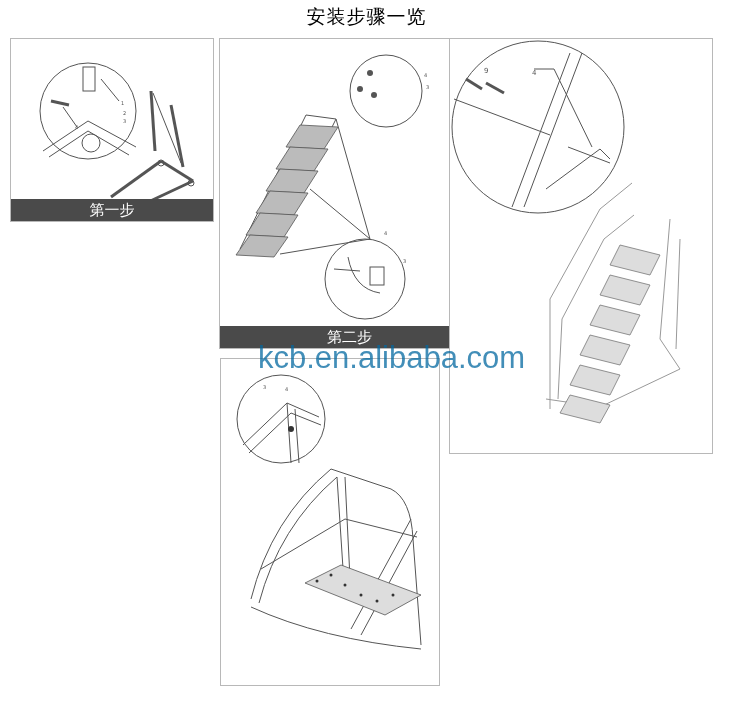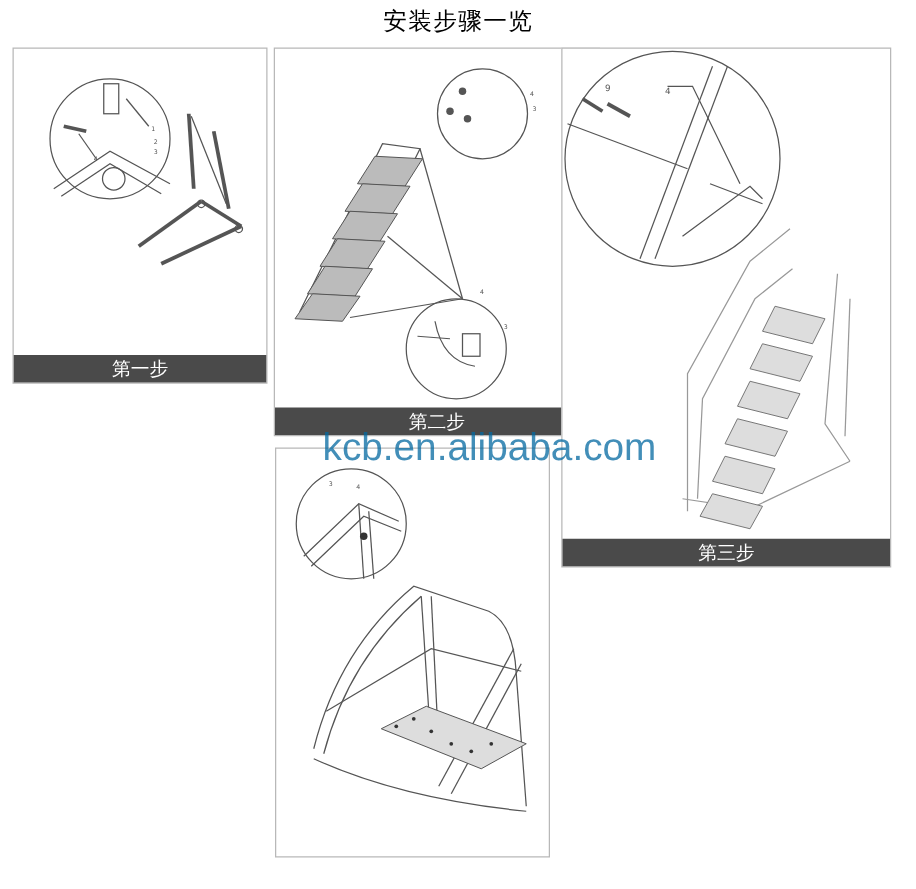--- a/index.html
+++ b/index.html
@@ -8,21 +8,21 @@
   .panel{position:absolute;border:1px solid #b8b8b8;background:#fff;box-sizing:border-box;}
   .panel svg{position:absolute;left:0;top:0;}
   .caption{position:absolute;left:0;right:0;bottom:0;height:22px;background:#4a4a4a;color:#fff;font-size:15px;text-align:center;line-height:22px;}
   .watermark{position:absolute;left:258px;top:340px;font-family:"Liberation Sans",sans-serif;font-size:31px;color:#0369a1;opacity:.75;letter-spacing:0px;}
 </style>
 </head>
 <body>
 
 <div class="title">安装步骤一览</div>
 
-<div class="panel" style="left:10px;top:38px;width:204px;height:269px;padding-left:48px;">
+<div class="panel" style="left:10px;top:38px;width:204px;height:184px;padding-left:48px;">
   <svg width="204" height="196" viewBox="0 0 204 196">
     <g fill="none" stroke="#555" stroke-width="1">
       <circle cx="77" cy="72" r="48"></circle>
       <rect x="72" y="28" width="12" height="24"></rect>
       <path d="M32 112 L77 82 L125 108"></path>
       <path d="M38 118 L77 92 L118 116"></path>
       <circle cx="80" cy="104" r="9"></circle>
       <line x1="40" y1="62" x2="58" y2="66" stroke-width="3"></line>
       <line x1="90" y1="40" x2="108" y2="62"></line>
       <line x1="52" y1="68" x2="66" y2="88"></line>
@@ -107,21 +107,20 @@
       <polygon points="150,266 190,276 180,296 140,286"></polygon>
       <polygon points="140,296 180,306 170,326 130,316"></polygon>
       <polygon points="130,326 170,336 160,356 120,346"></polygon>
       <polygon points="120,356 160,366 150,384 110,374"></polygon>
     </g>
     <g font-size="7" fill="#555">
         <text x="34" y="34">9</text>
         <text x="82" y="36">4</text>
       </g>
   </svg>
-  <div class="caption">第三步</div>
 </div>
 
 <div class="panel" style="left:220px;top:358px;width:220px;height:328px;">
   <svg width="220" height="306" viewBox="0 0 220 306">
     <g fill="none" stroke="#555" stroke-width="1">
       <circle cx="60" cy="60" r="44"></circle>
       <path d="M22 86 L66 44 L98 58"></path>
       <path d="M28 94 L70 54 L100 66"></path>
       <path d="M66 44 L70 104"></path>
       <path d="M74 50 L78 104"></path>

